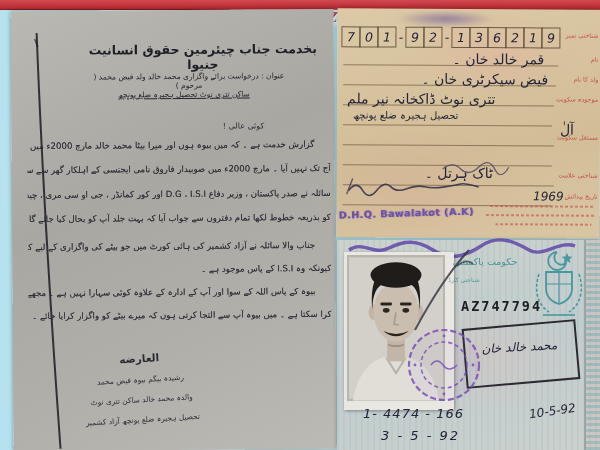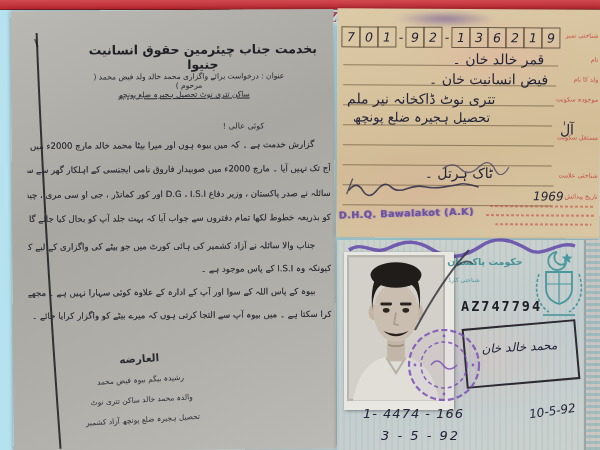--- a/index.html
+++ b/index.html
@@ -49,21 +49,21 @@
   
   .card{position:absolute;left:337px;top:240px;width:263px;height:210px;
     background:
       repeating-linear-gradient(90deg,rgba(104,168,172,.12) 0 2px,transparent 2px 6px),
       radial-gradient(140px 80px at 55% 55%,rgba(219,196,188,.5),transparent 75%),
       linear-gradient(165deg,#ccd2cc,#c3ccce 55%,#ccd1cd);
     box-shadow:0 0 4px rgba(0,0,0,.3);}
   .card .strip{position:absolute;right:0;top:0;width:14px;height:210px;
     background:repeating-linear-gradient(0deg,rgba(90,150,155,.35) 0 3px,rgba(210,180,175,.35) 3px 6px);border-left:2px solid #9aa6a4;}
   .photo{position:absolute;left:7px;top:12px;width:104px;height:152px;background:#e9e7e1;padding:3px;box-shadow:1px 1px 3px rgba(0,0,0,.35);}
-  .govt{position:absolute;left:100px;top:16px;width:96px;text-align:center;font-size:9.5px;font-weight:bold;color:#3d8d92;opacity:.9;}
+  .govt{position:absolute;left:100px;top:16px;width:96px;text-align:center;font-size:9.5px;font-weight:normal;color:#3d8d92;opacity:.9;}
   .cardlbl{position:absolute;left:92px;top:36px;width:70px;text-align:center;font-size:6px;color:#3d8d92;opacity:.85;}
   .serial{position:absolute;left:124px;top:58px;font-family:"DejaVu Sans Mono",monospace;font-weight:bold;font-size:13.5px;letter-spacing:2px;color:#1d1d24;}
   .namebox{position:absolute;left:127px;top:84px;width:110px;height:56px;border:2px solid #2a2a30;transform:rotate(-5deg);}
   .namebox .nm{position:absolute;left:6px;top:14px;width:96px;text-align:center;font-size:12px;font-style:italic;color:#22223a;transform:rotate(2deg);}
   .cstamp{position:absolute;left:68px;top:86px;opacity:.85;}
   .numL{position:absolute;left:26px;top:166px;font-size:13px;font-style:italic;color:#23233a;letter-spacing:1px;}
   .dateR{position:absolute;left:192px;top:164px;font-size:12px;font-style:italic;color:#23233a;transform:rotate(-8deg);}
   .numB{position:absolute;left:44px;top:188px;font-size:13px;font-style:italic;color:#23233a;letter-spacing:2px;}
   .rtl{direction:rtl;unicode-bidi:embed;}
 </style>
@@ -133,23 +133,23 @@
     <div class="rule" style="top:56px;right:42px"></div>
     <div class="rule" style="top:76px;right:44px"></div>
     <div class="rule" style="top:96px;right:46px"></div>
     <div class="rule" style="top:116px;right:48px"></div>
     <div class="rule" style="top:136px;right:46px"></div>
     <div class="rule" style="top:156px;right:48px"></div>
     <div class="rule" style="top:176px;right:46px"></div>
     <div class="rule" style="top:196px;right:48px"></div>
 
     <div class="entry rtl" style="right:56px;top:42px">قمر خالد خان ۔</div>
-    <div class="entry rtl" style="right:52px;top:62px">فیض انسانیت خان ۔</div>
+    <div class="entry rtl" style="right:52px;top:62px">فیض سیکرٹری خان ۔</div>
     <div class="entry rtl" style="left:10px;top:82px;font-size:14px">تتری نوٹ ڈاکخانہ نیر ملم</div>
-    <div class="entry rtl" style="left:16px;top:101px;font-size:13px">تحصیل ہجیرہ ضلع پونچھ</div>
+    <div class="entry rtl" style="left:16px;top:101px;font-size:10px">تحصیل ہجیرہ ضلع پونچھ</div>
     <div class="entry rtl" style="right:26px;top:112px;font-size:14px">آلٰ</div>
     <div class="entry rtl" style="left:88px;top:156px">ٹاک ہرتل ۔</div>
 
     <svg class="squiggle" style="left:8px;top:166px" width="140" height="24">
       <path d="M4,16 q8,-10 14,0 t14,0 t14,-4 t16,2 t18,-2 t20,0 t16,-3 t18,3" stroke="#2c2c4a" stroke-width="1.6" fill="none" opacity=".85"></path>
       <path d="M2,20 l6,-16" stroke="#2c2c4a" stroke-width="1.4" fill="none" opacity=".7"></path>
     </svg>
     <svg class="squiggle" style="left:104px;top:152px" width="70" height="14">
       <path d="M2,8 q10,-8 18,0 t18,-2 t16,2 t14,-2" stroke="#34345a" stroke-width="1.3" fill="none" opacity=".7"></path>
     </svg>

